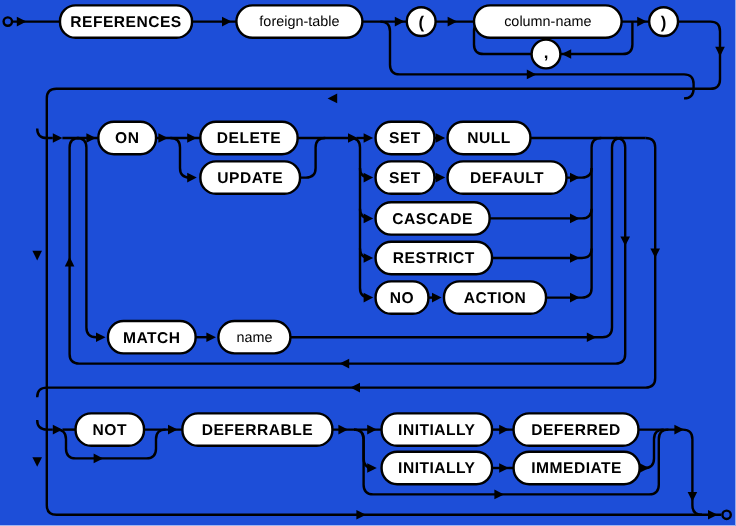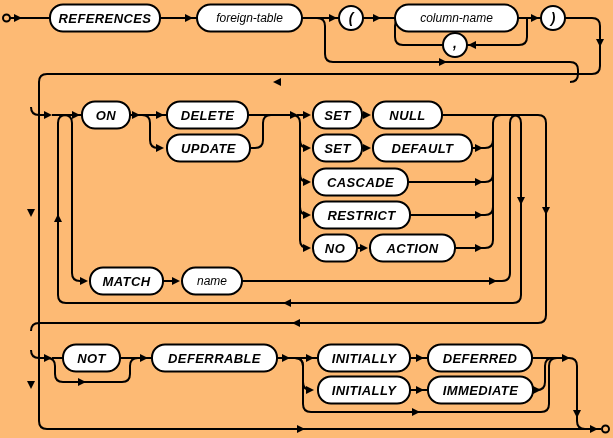--- a/index.html
+++ b/index.html
@@ -1,16 +1,16 @@
 <!DOCTYPE html>
 <html><head>
 <meta charset="utf-8">
 <style>
   html,body{margin:0;padding:0;background:#ffffff;}
-  .stage{width:613px;height:438px;position:relative;background:#fdba74;overflow:hidden;font-style:italic;}
+  .stage{width:613px;height:438px;position:relative;background:#1d4ed8;overflow:hidden;}
   svg{display:block;}
   .rail{stroke:#000;stroke-width:2;fill:none;}
   .pill{stroke:#000;stroke-width:2;fill:#fff;}
   .ah{fill:#000;stroke:none;}
   .kw{font-family:"Liberation Sans",sans-serif;font-size:13px;font-weight:bold;letter-spacing:.4px;fill:#000;text-anchor:middle;}
   .nt{font-family:"Liberation Sans",sans-serif;font-size:12px;font-weight:normal;fill:#000;text-anchor:middle;}
   .pu{font-family:"Liberation Sans",sans-serif;font-size:14px;font-weight:bold;fill:#000;text-anchor:middle;}
 </style>
 </head>
 <body>

